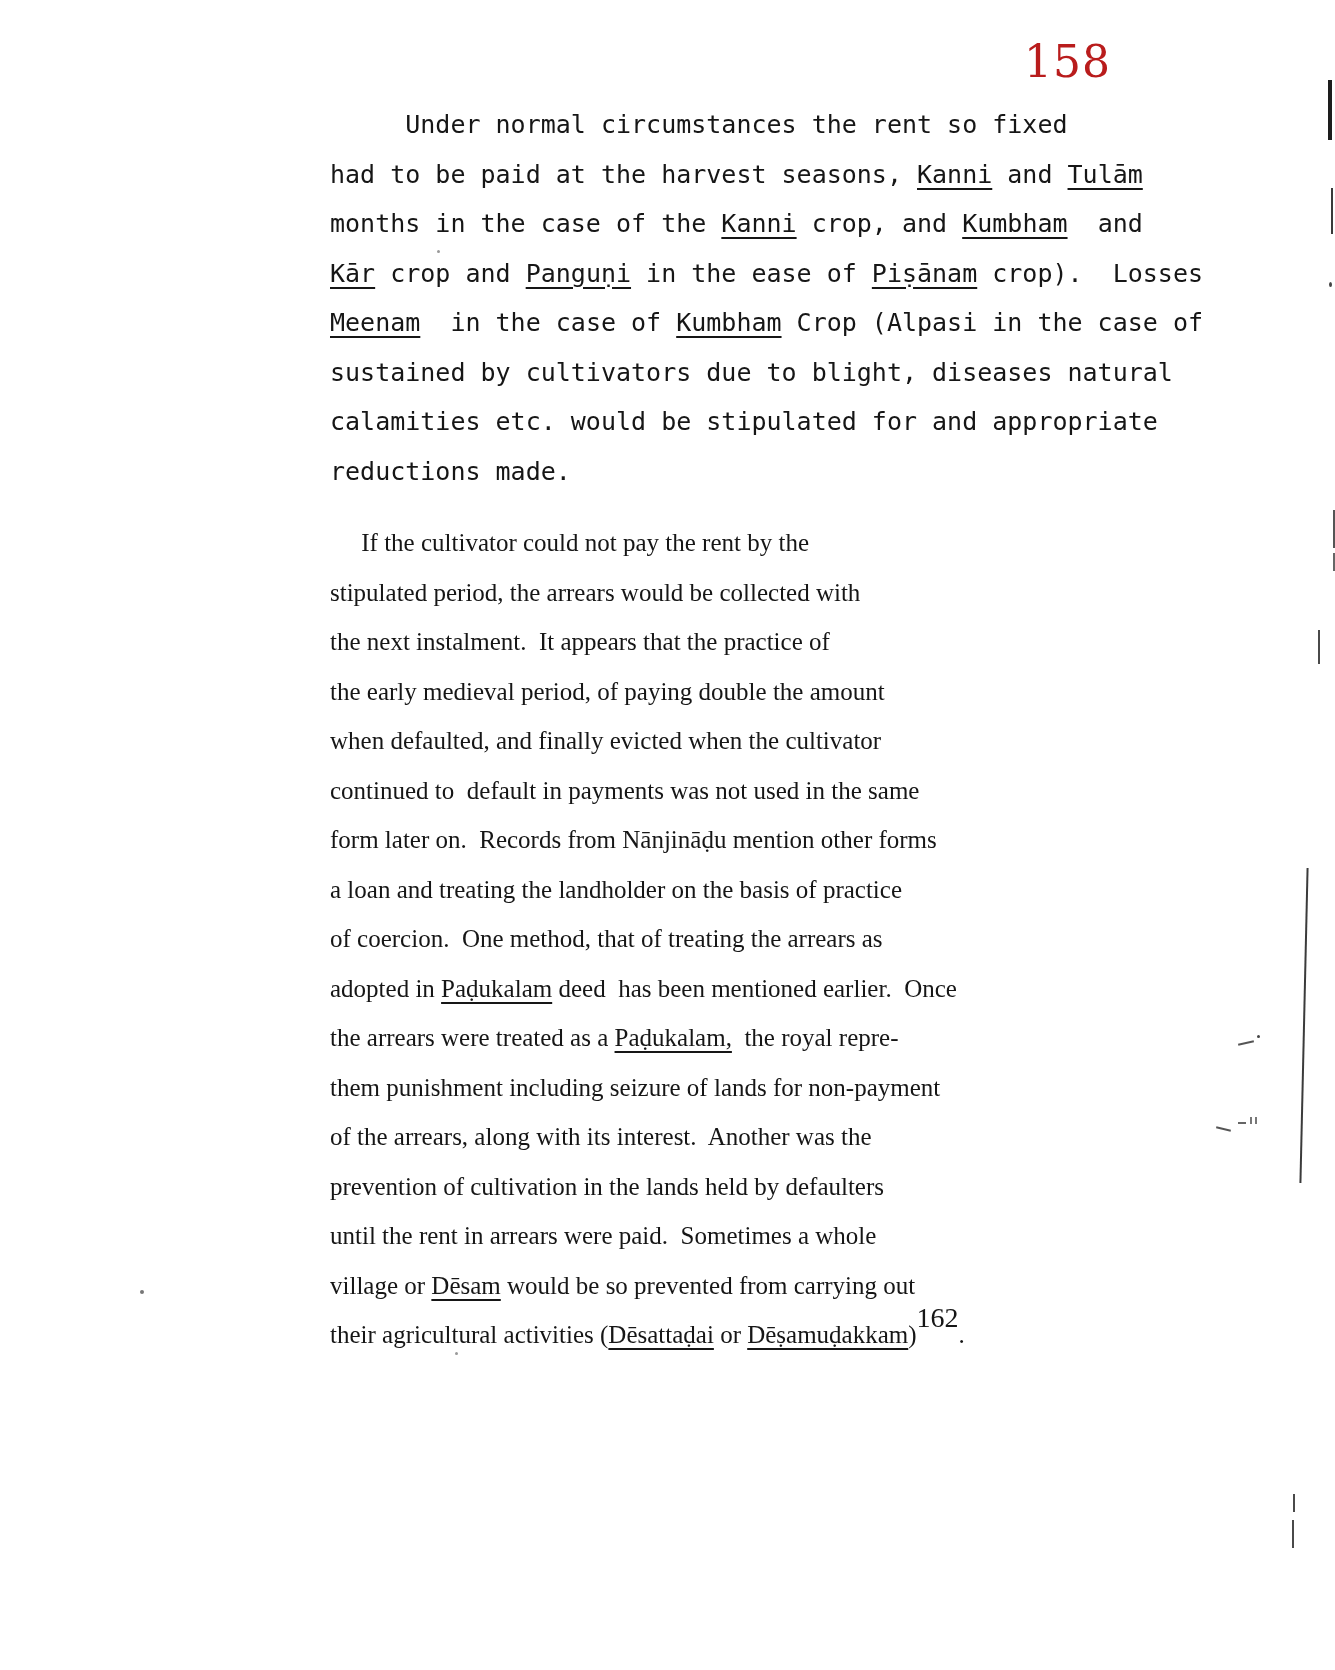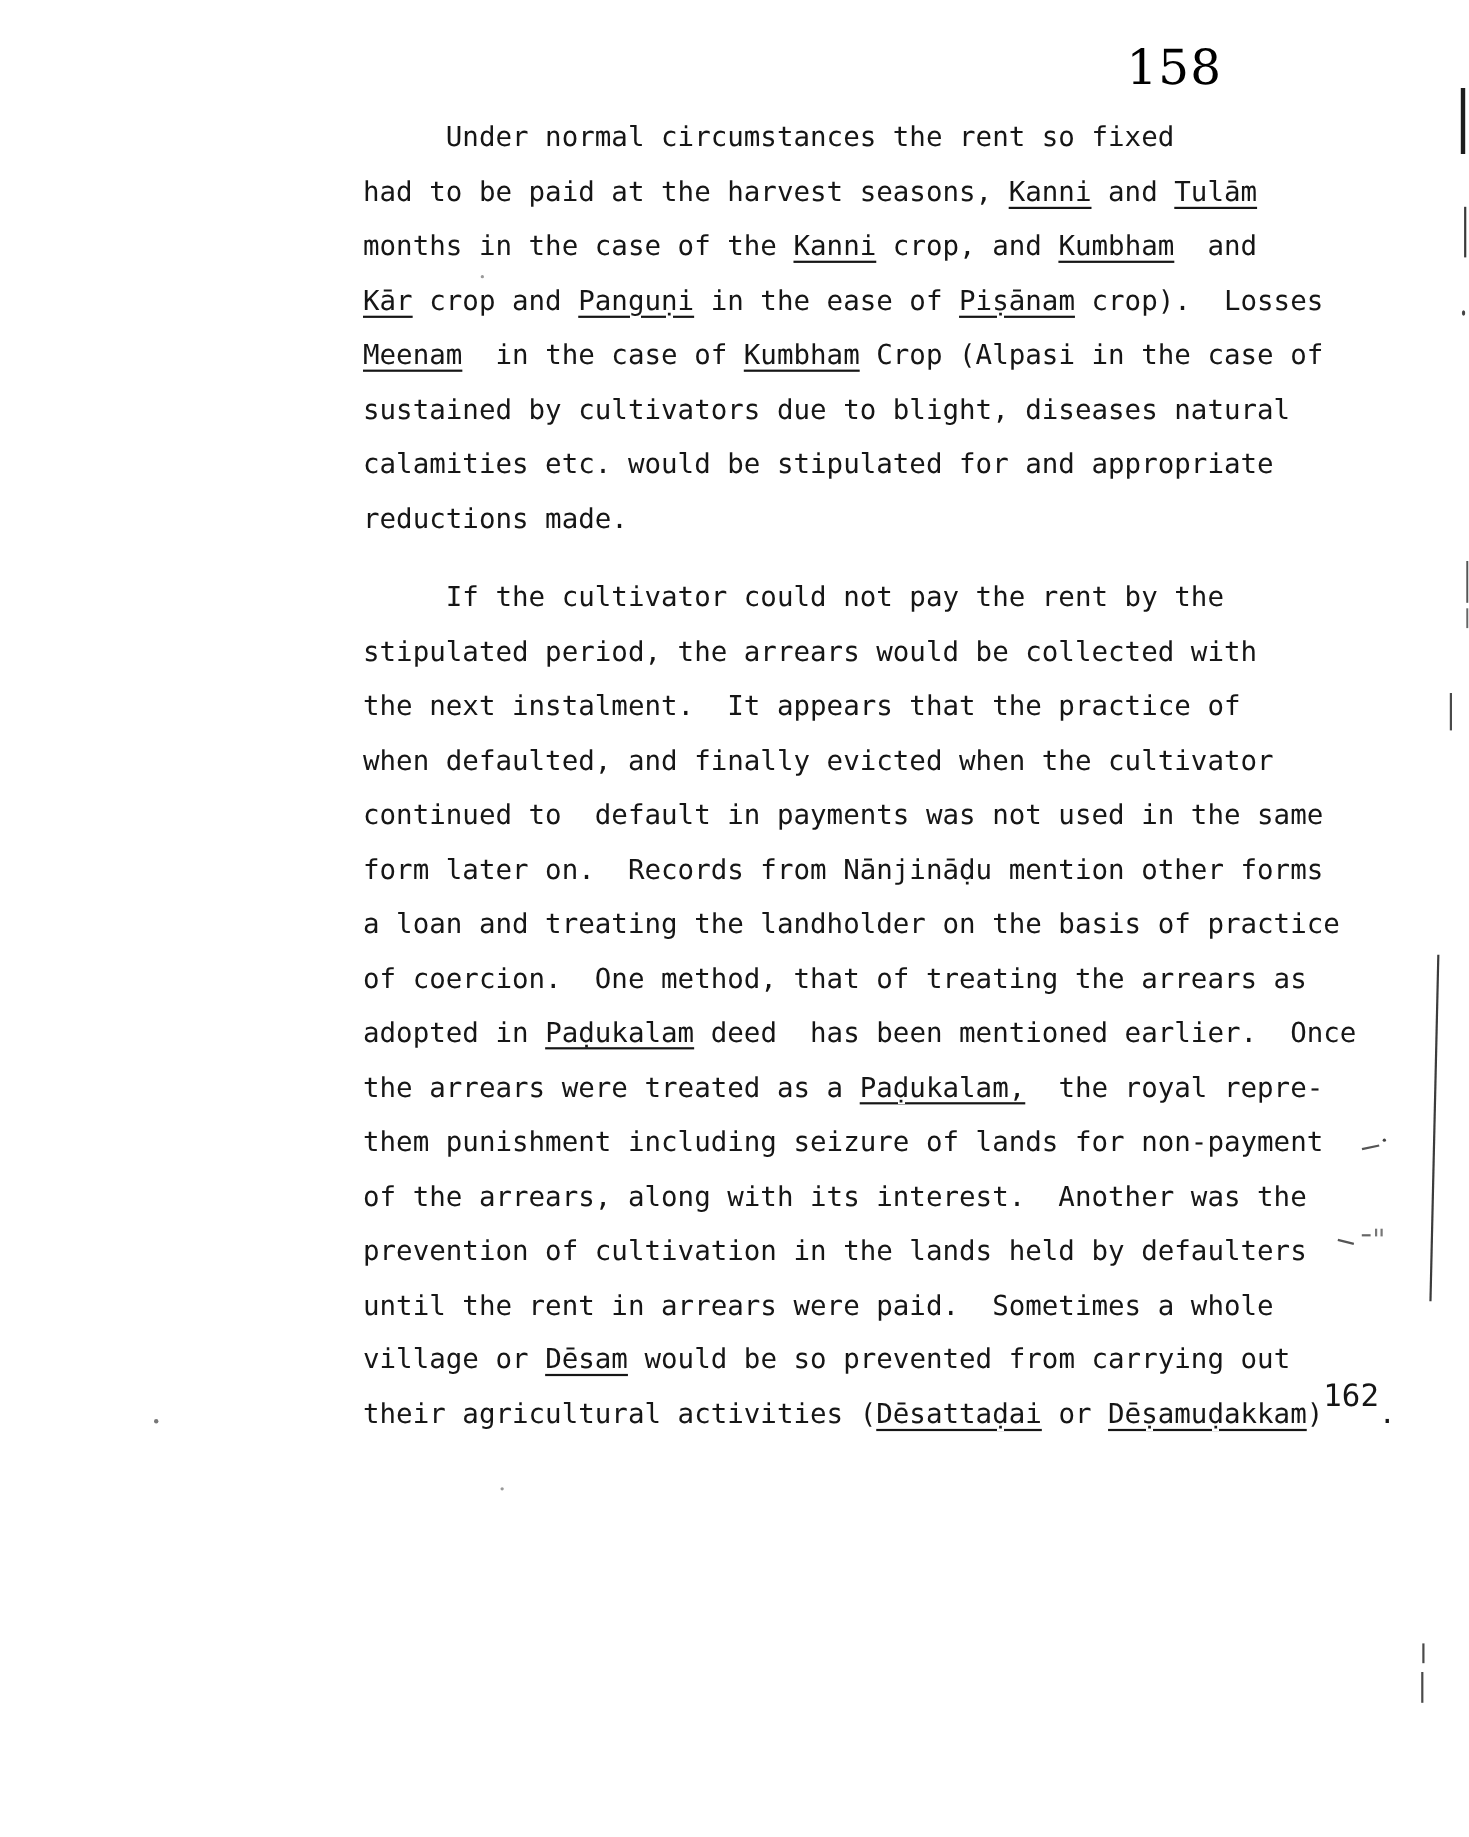--- a/index.html
+++ b/index.html
@@ -18,32 +18,32 @@
     font-family: "DejaVu Sans Mono", monospace;
     color: #161616;
   }
   .page-number {
     position: absolute;
     top: 36px;
     left: 1024px;
     font-family: "DejaVu Serif", serif;
     font-size: 44px;
     letter-spacing: 1px;
-    color: #000000;
+    color: #b91c1c;
   }
   .body-text {
     position: absolute;
     top: 100px;
     left: 330px;
     width: 940px;
     font-size: 25px;
     line-height: 49.5px;
     letter-spacing: 0px;
   }
-  .para + .para { margin-top: 22px; }
+  .para + .para { margin-top: 22px; font-family: Liberation Serif, serif; }
   .line {
     white-space: pre;
     height: 49.5px;
   }
   .u {
     text-decoration: underline;
     text-decoration-thickness: 2px;
     text-underline-offset: 5px;
     text-align: center;
   }
@@ -72,20 +72,21 @@
         <div class="line"><span class="u">Kār</span><span> crop and </span><span class="u">Panguṇi</span><span> in the ease of </span><span class="u">Piṣānam</span><span> crop).  Losses</span></div>
         <div class="line"><span class="u">Meenam</span><span>  in the case of </span><span class="u">Kumbham</span><span> Crop (Alpasi in the case of</span></div>
         <div class="line"><span>sustained by cultivators due to blight, diseases natural</span></div>
         <div class="line"><span>calamities etc. would be stipulated for and appropriate</span></div>
         <div class="line"><span>reductions made.</span></div>
       </div>
       <div class="para">
         <div class="line"><span>     If the cultivator could not pay the rent by the</span></div>
         <div class="line"><span>stipulated period, the arrears would be collected with</span></div>
         <div class="line"><span>the next instalment.  It appears that the practice of</span></div>
+        <div class="line"><span>the early medieval period, of paying double the amount</span></div>
         <div class="line"><span>when defaulted, and finally evicted when the cultivator</span></div>
         <div class="line"><span>continued to  default in payments was not used in the same</span></div>
         <div class="line"><span>form later on.  Records from Nānjināḍu mention other forms</span></div>
         <div class="line"><span>a loan and treating the landholder on the basis of practice</span></div>
         <div class="line"><span>of coercion.  One method, that of treating the arrears as</span></div>
         <div class="line"><span>adopted in </span><span class="u">Paḍukalam</span><span> deed  has been mentioned earlier.  Once</span></div>
         <div class="line"><span>the arrears were treated as a </span><span class="u">Paḍukalam,</span><span>  the royal repre-</span></div>
         <div class="line"><span>them punishment including seizure of lands for non-payment</span></div>
         <div class="line"><span>of the arrears, along with its interest.  Another was the</span></div>
         <div class="line"><span>prevention of cultivation in the lands held by defaulters</span></div>

